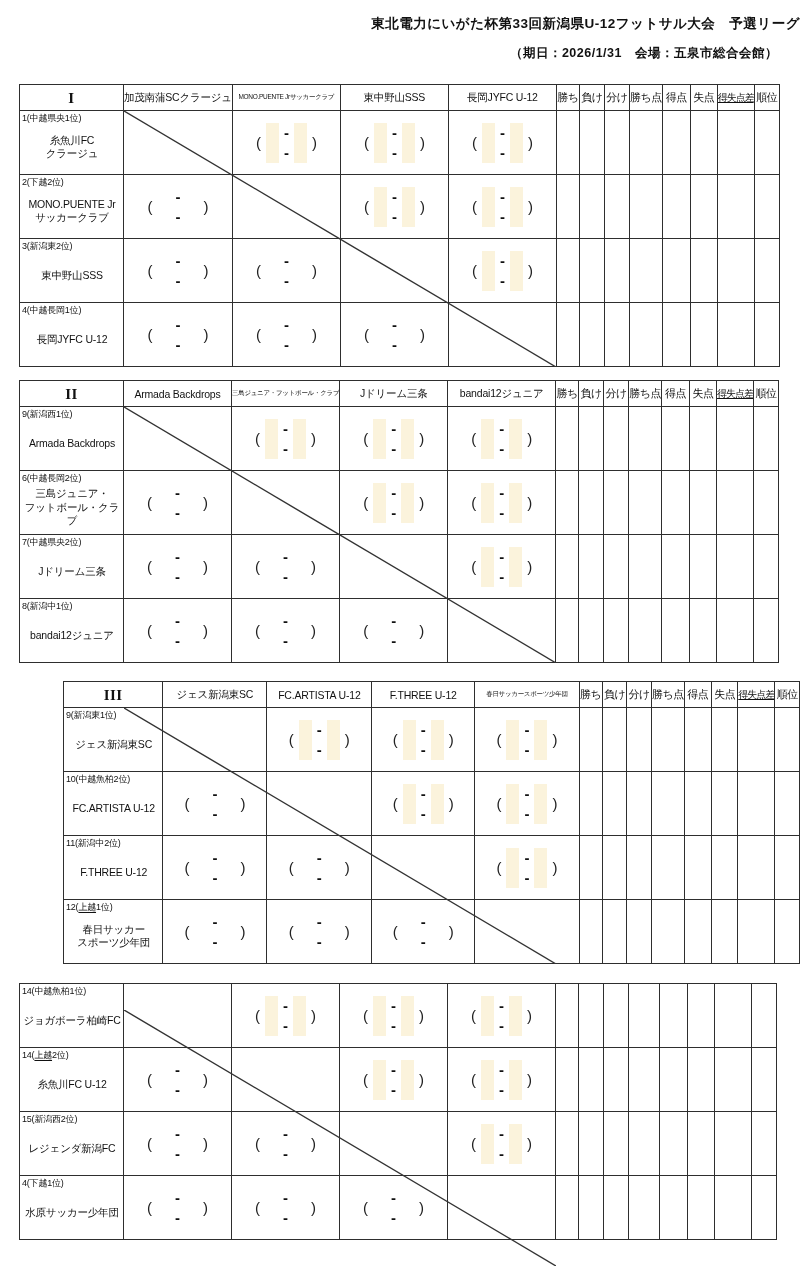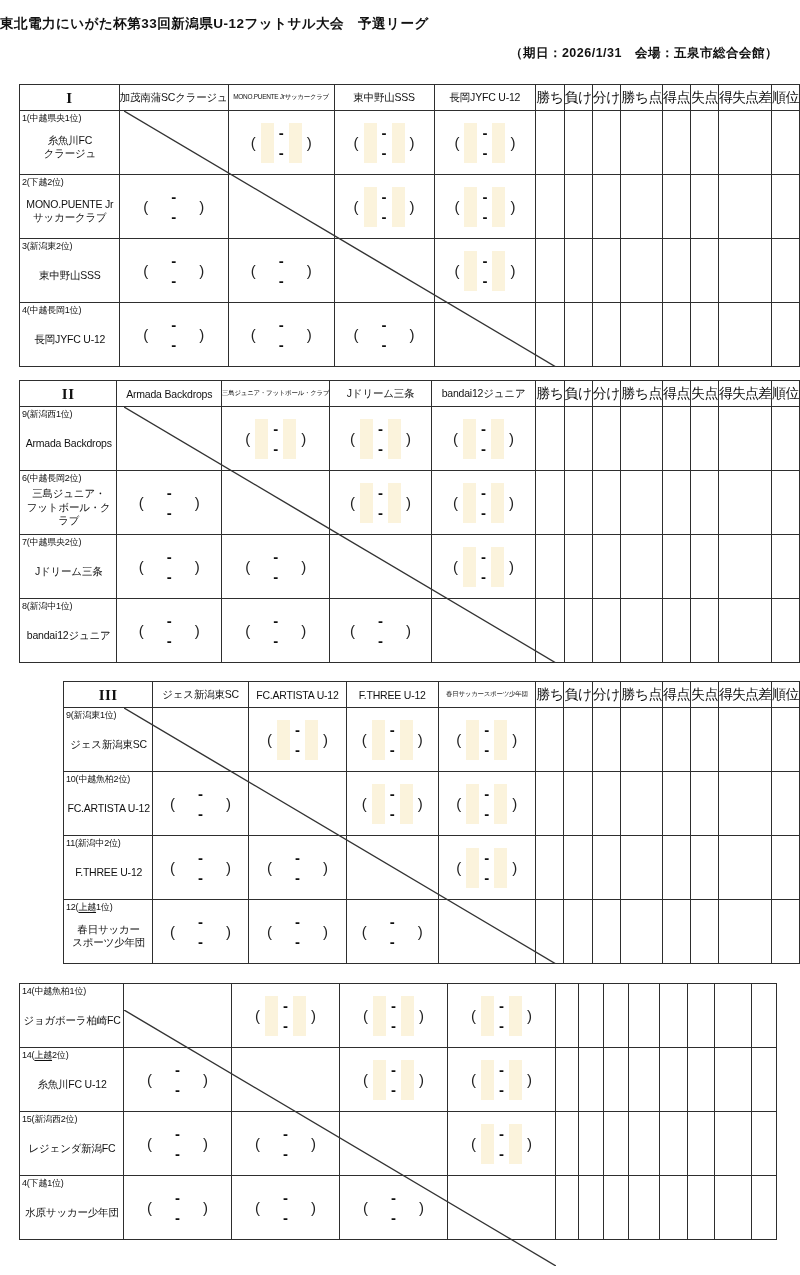--- a/index.html
+++ b/index.html
@@ -6,21 +6,21 @@
   body {
     width:800px; height:1275px;
     background:#ffffff;
     position:relative;
     font-family:"Liberation Sans", sans-serif;
     color:#111;
     overflow:hidden;
   }
   .page-title {
     position:absolute; top:15px; left:0; width:800px;
-    text-align:left;
+    text-align:right;
     font-size:13.5px; font-weight:bold; letter-spacing:0.5px;
   }
   .page-subtitle {
     position:absolute; top:45px; right:22px;
     font-size:12.5px; font-weight:bold; letter-spacing:0.5px;margin-left:28px;
   }
   .tablewrap { position:absolute; left:19px; }
   table { border-collapse:collapse; table-layout:fixed; }
   th, td {
     border:1px solid #2e2e2e;
@@ -30,22 +30,22 @@
     background:transparent;
   }
   tr.hrow th { height:26px; text-align:center; vertical-align:middle; font-weight:normal; }
   tr.drow td { height:64px; vertical-align:top; }
   .roman {
     font-family:"Liberation Serif", serif;
     font-size:15px; font-weight:bold; letter-spacing:0.5px;
   }
   .teamh { font-size:10.5px; letter-spacing:-0.2px; white-space:nowrap; }
   .teamh.smallh { font-size:6.5px; letter-spacing:-0.3px; }
-  .stath { font-size:14px; letter-spacing:-0.5px; white-space:nowrap; }
-  .stath.tight { font-size:14px; letter-spacing:-1px; }
+  .stath { font-size:11px; letter-spacing:-0.5px; white-space:nowrap; }
+  .stath.tight { font-size:10px; letter-spacing:-1px;text-decoration:underline; }
   td.label { padding:2px 1px 3px 2px; }
   td.label { display:table-cell; }
   .labelflex { display:flex; flex-direction:column; height:100%; }
   .seed { font-size:9px; text-align:left; line-height:1.2; white-space:nowrap; letter-spacing:-0.2px; }
   .seed .u { text-decoration:underline; text-underline-offset:1.5px; }
   .tname {
     flex:1; display:flex; align-items:center; justify-content:center;
     text-align:center; font-size:10.5px; line-height:1.3;
     white-space:pre-line; letter-spacing:-0.2px;
   }

